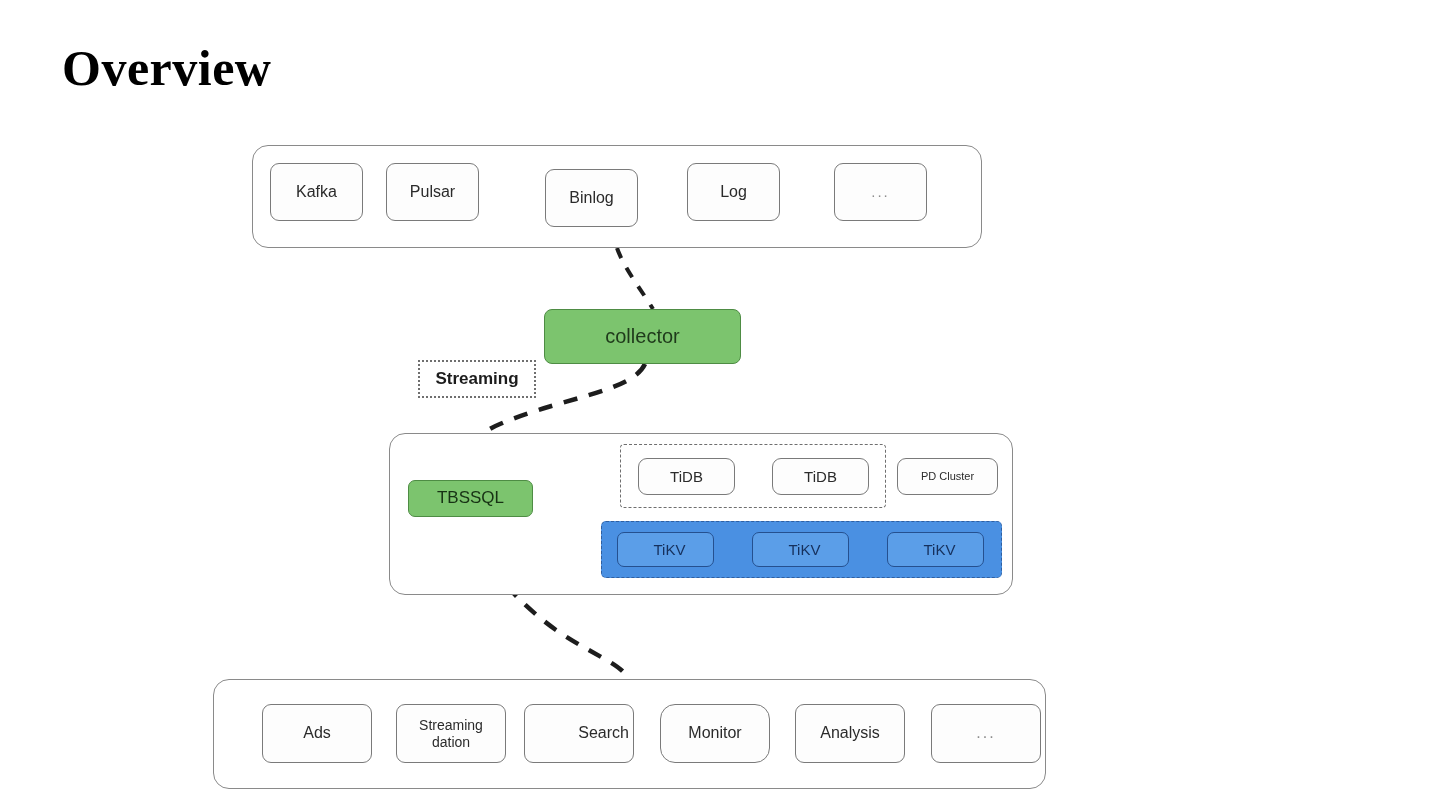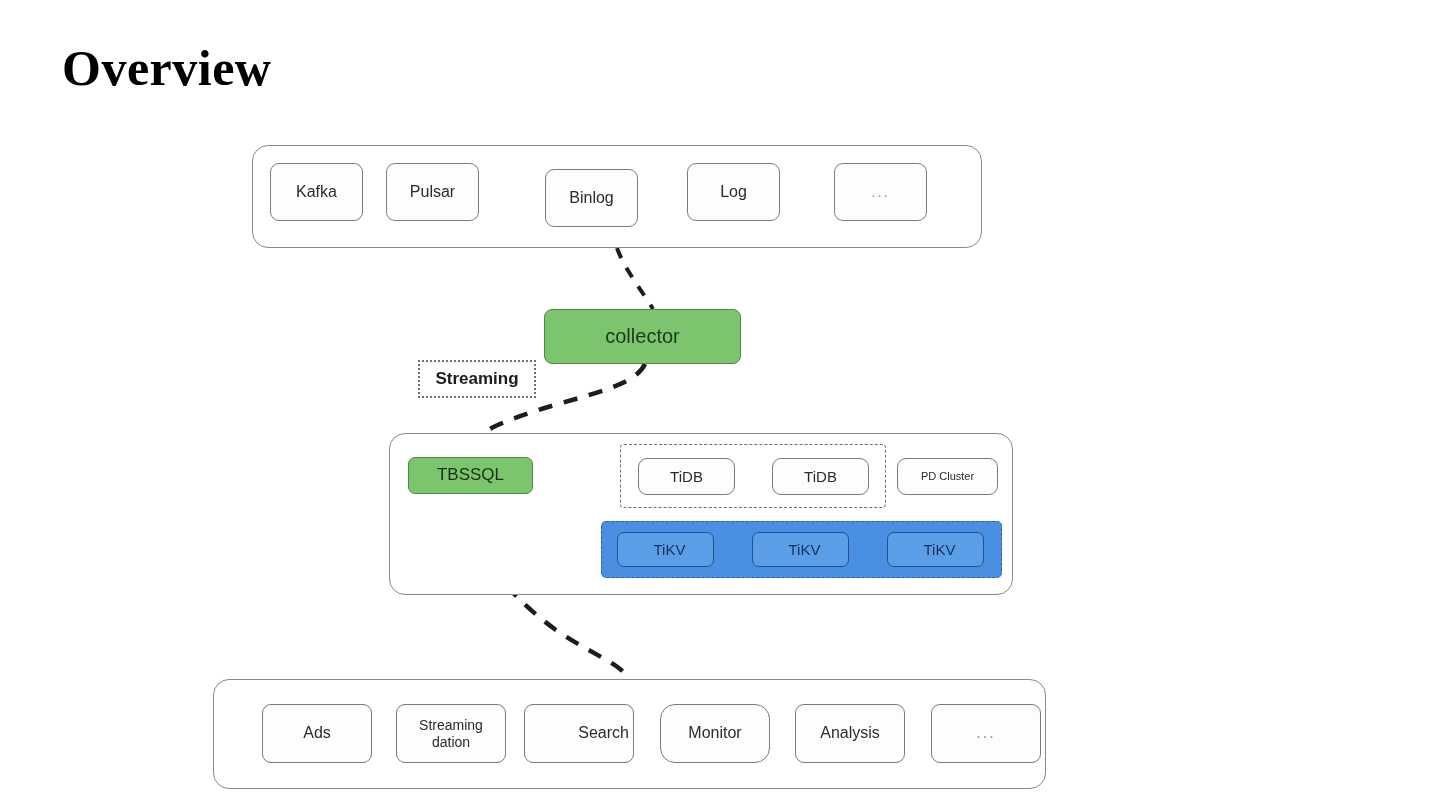--- a/index.html
+++ b/index.html
@@ -123,21 +123,21 @@
 
   
   #cluster-panel {
     left: 389px;
     top: 433px;
     width: 624px;
     height: 162px;
   }
   #tbssql-box {
     left: 408px;
-    top: 457px;
+    top: 480px;
     width: 125px;
     height: 37px;
     background: #7cc46e;
     border: 1.6px solid #4e8c44;
     border-radius: 7px;
     font-size: 17px;
     color: #173214;
   }
   #tidb-group {
     position: absolute;

